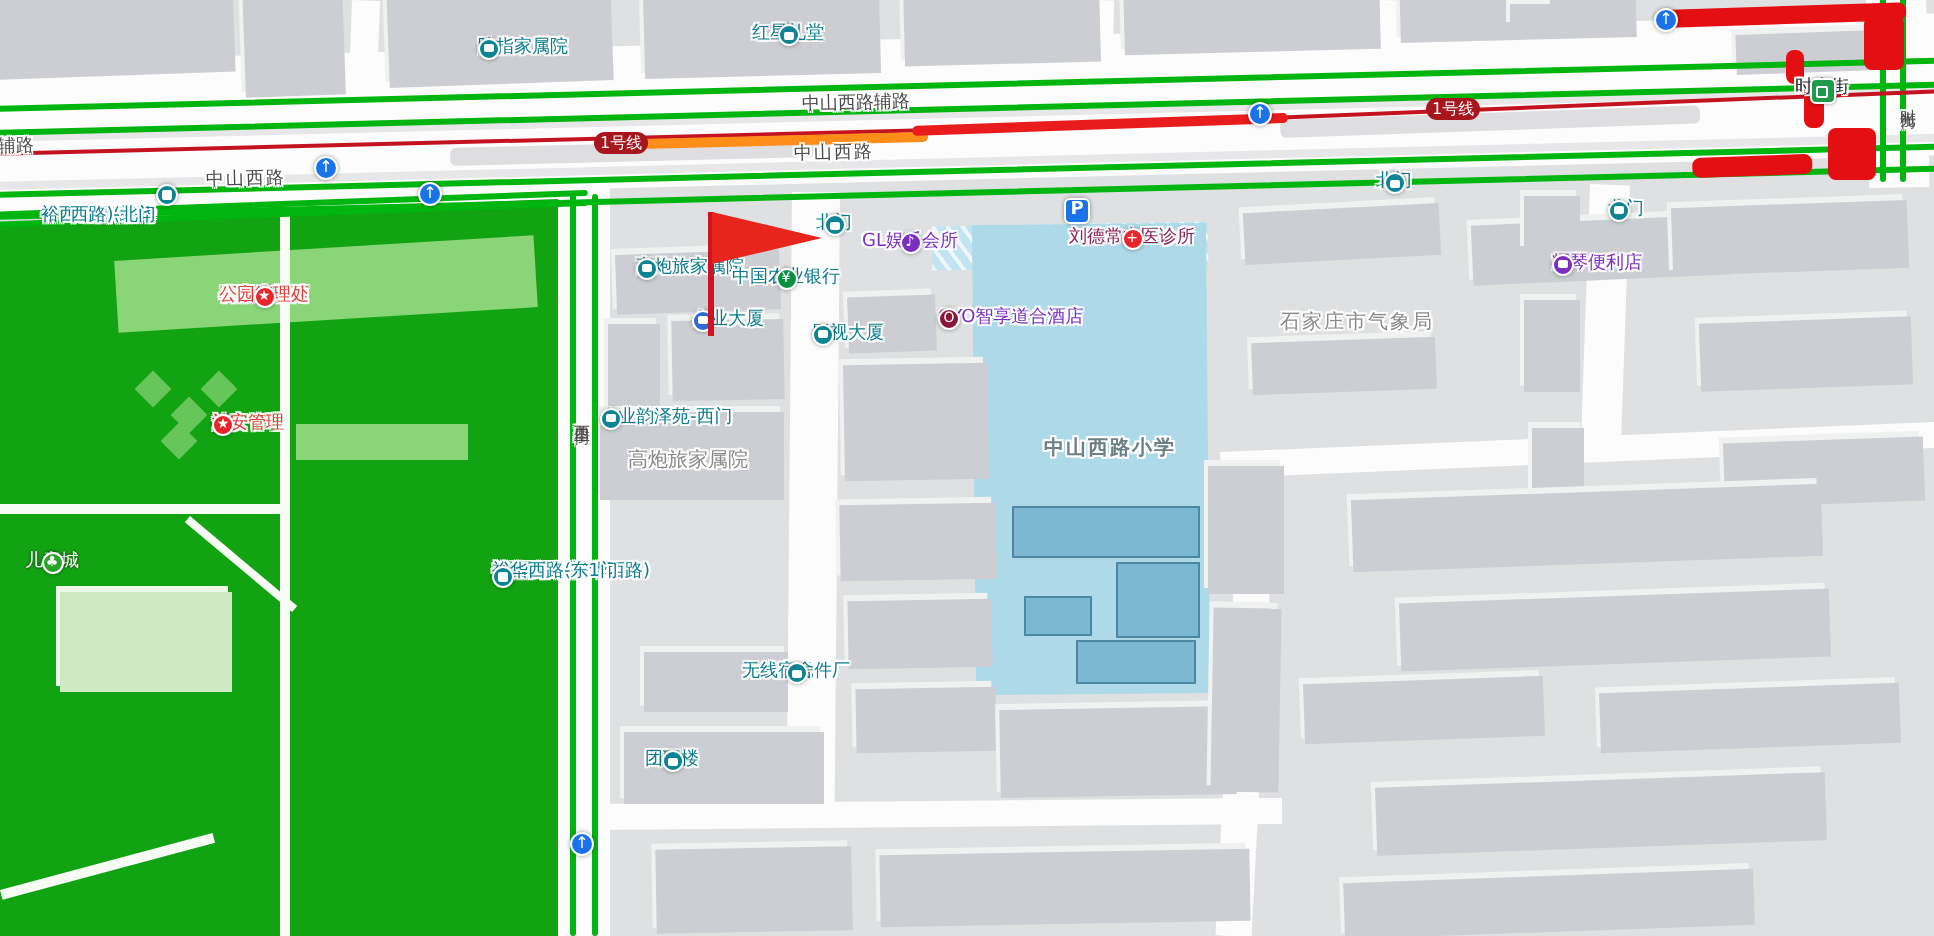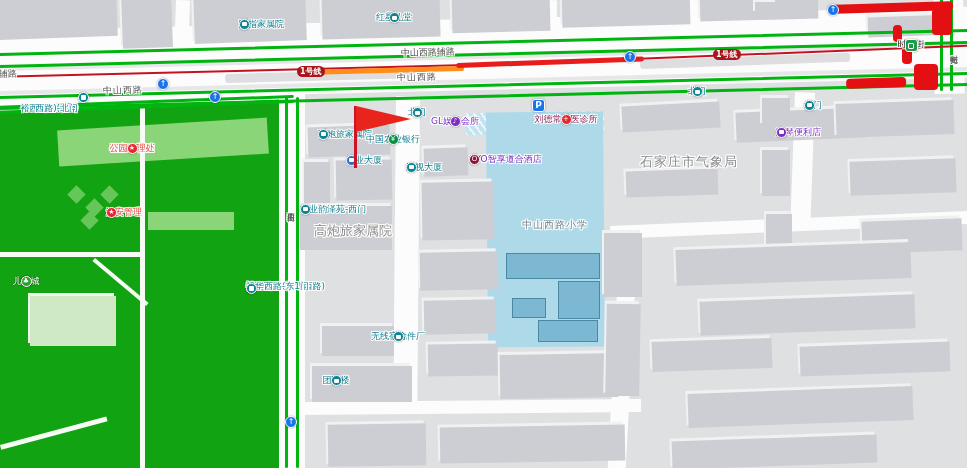--- a/index.html
+++ b/index.html
@@ -28,22 +28,22 @@
   
   .gl{height:2.5px;background:#00b50f;border-radius:2px;transform-origin:0 0;z-index:12;}
   .metro{height:2px;background:#c41320;transform-origin:0 0;z-index:13;}
   .orange{height:5px;background:#ff8d1a;border-radius:3px;transform-origin:0 0;z-index:14;}
   .redseg{height:5px;background:#e81c1c;border-radius:3px;transform-origin:0 0;z-index:14;}
   .redbar{background:#e30f13;border-radius:4px;transform-origin:0 0;z-index:15;}
 
   
   .t{position:absolute;font-size:9px;line-height:10px;white-space:nowrap;color:#0b7d8d;z-index:30;
      text-shadow:-1px 0 #fff,1px 0 #fff,0 -1px #fff,0 1px #fff,-1px -1px #fff,1px 1px #fff,-1px 1px #fff,1px -1px #fff;}
-  .gray{color:#8a8a8a;font-size:13px;}
-  .dkgray{color:#6d8086;font-size:10px;}
+  .gray{color:#8a8a8a;font-size:10px;}
+  .dkgray{color:#6d8086;font-size:10px;font-weight:bold;}
   .red{color:#e8403a;}
   .purple{color:#7c2dc2;}
   .maroon{color:#8c2158;}
   .road-t{color:#4a4a4a;}
   .sta-t{color:#2a2a2a;}
   .white-t{color:#fff;text-shadow:-1px 0 #1c7a1c,1px 0 #1c7a1c,0 -1px #1c7a1c,0 1px #1c7a1c;}
   .vt{writing-mode:vertical-rl;letter-spacing:1px;}
 
   
   .poi{position:absolute;display:flex;align-items:center;gap:2px;z-index:30;}
@@ -64,21 +64,21 @@
   .box{position:static;width:5px;height:4px;background:#fff;border-radius:1px;}
   .traffic-ic{position:absolute;width:12px;height:12px;border-radius:50%;background:#1a73e8;
       border:1px solid #fff;box-shadow:0 0 2px rgba(0,0,0,.4);color:#fff;font-size:8px;line-height:10px;
       text-align:center;z-index:32;}
   .p-ic{position:absolute;width:13px;height:13px;border-radius:3px;background:#1a73e8;border:1px solid #fff;
       box-shadow:0 0 2px rgba(0,0,0,.4);color:#fff;font-size:9px;font-weight:bold;line-height:11px;text-align:center;z-index:32;}
   .metro-ic{position:static;width:13px;height:13px;border-radius:3px;background:#1f9a4a;border:1px solid #fff;
       box-shadow:0 0 2px rgba(0,0,0,.4);display:flex;align-items:center;justify-content:center;z-index:32;}
   .mbox{position:static;width:6px;height:6px;border:1.5px solid #fff;border-radius:1px;}
   .line-badge{background:#a8151c;color:#fff;font-size:8px;line-height:11px;padding:0 3px;
-      border-radius:6px;z-index:25;white-space:nowrap;font-weight:bold;}
+      border-radius:6px;z-index:25;white-space:nowrap;}
 
   
   .flag-pole{width:3px;background:#cf1322;z-index:40;}
   .flag-tri{width:0;height:0;border-top:13px solid transparent;border-bottom:13px solid transparent;
       border-left:55px solid #e8251d;z-index:40;}
 </style>
 </head>
 <body>
 
 <div id="map">

